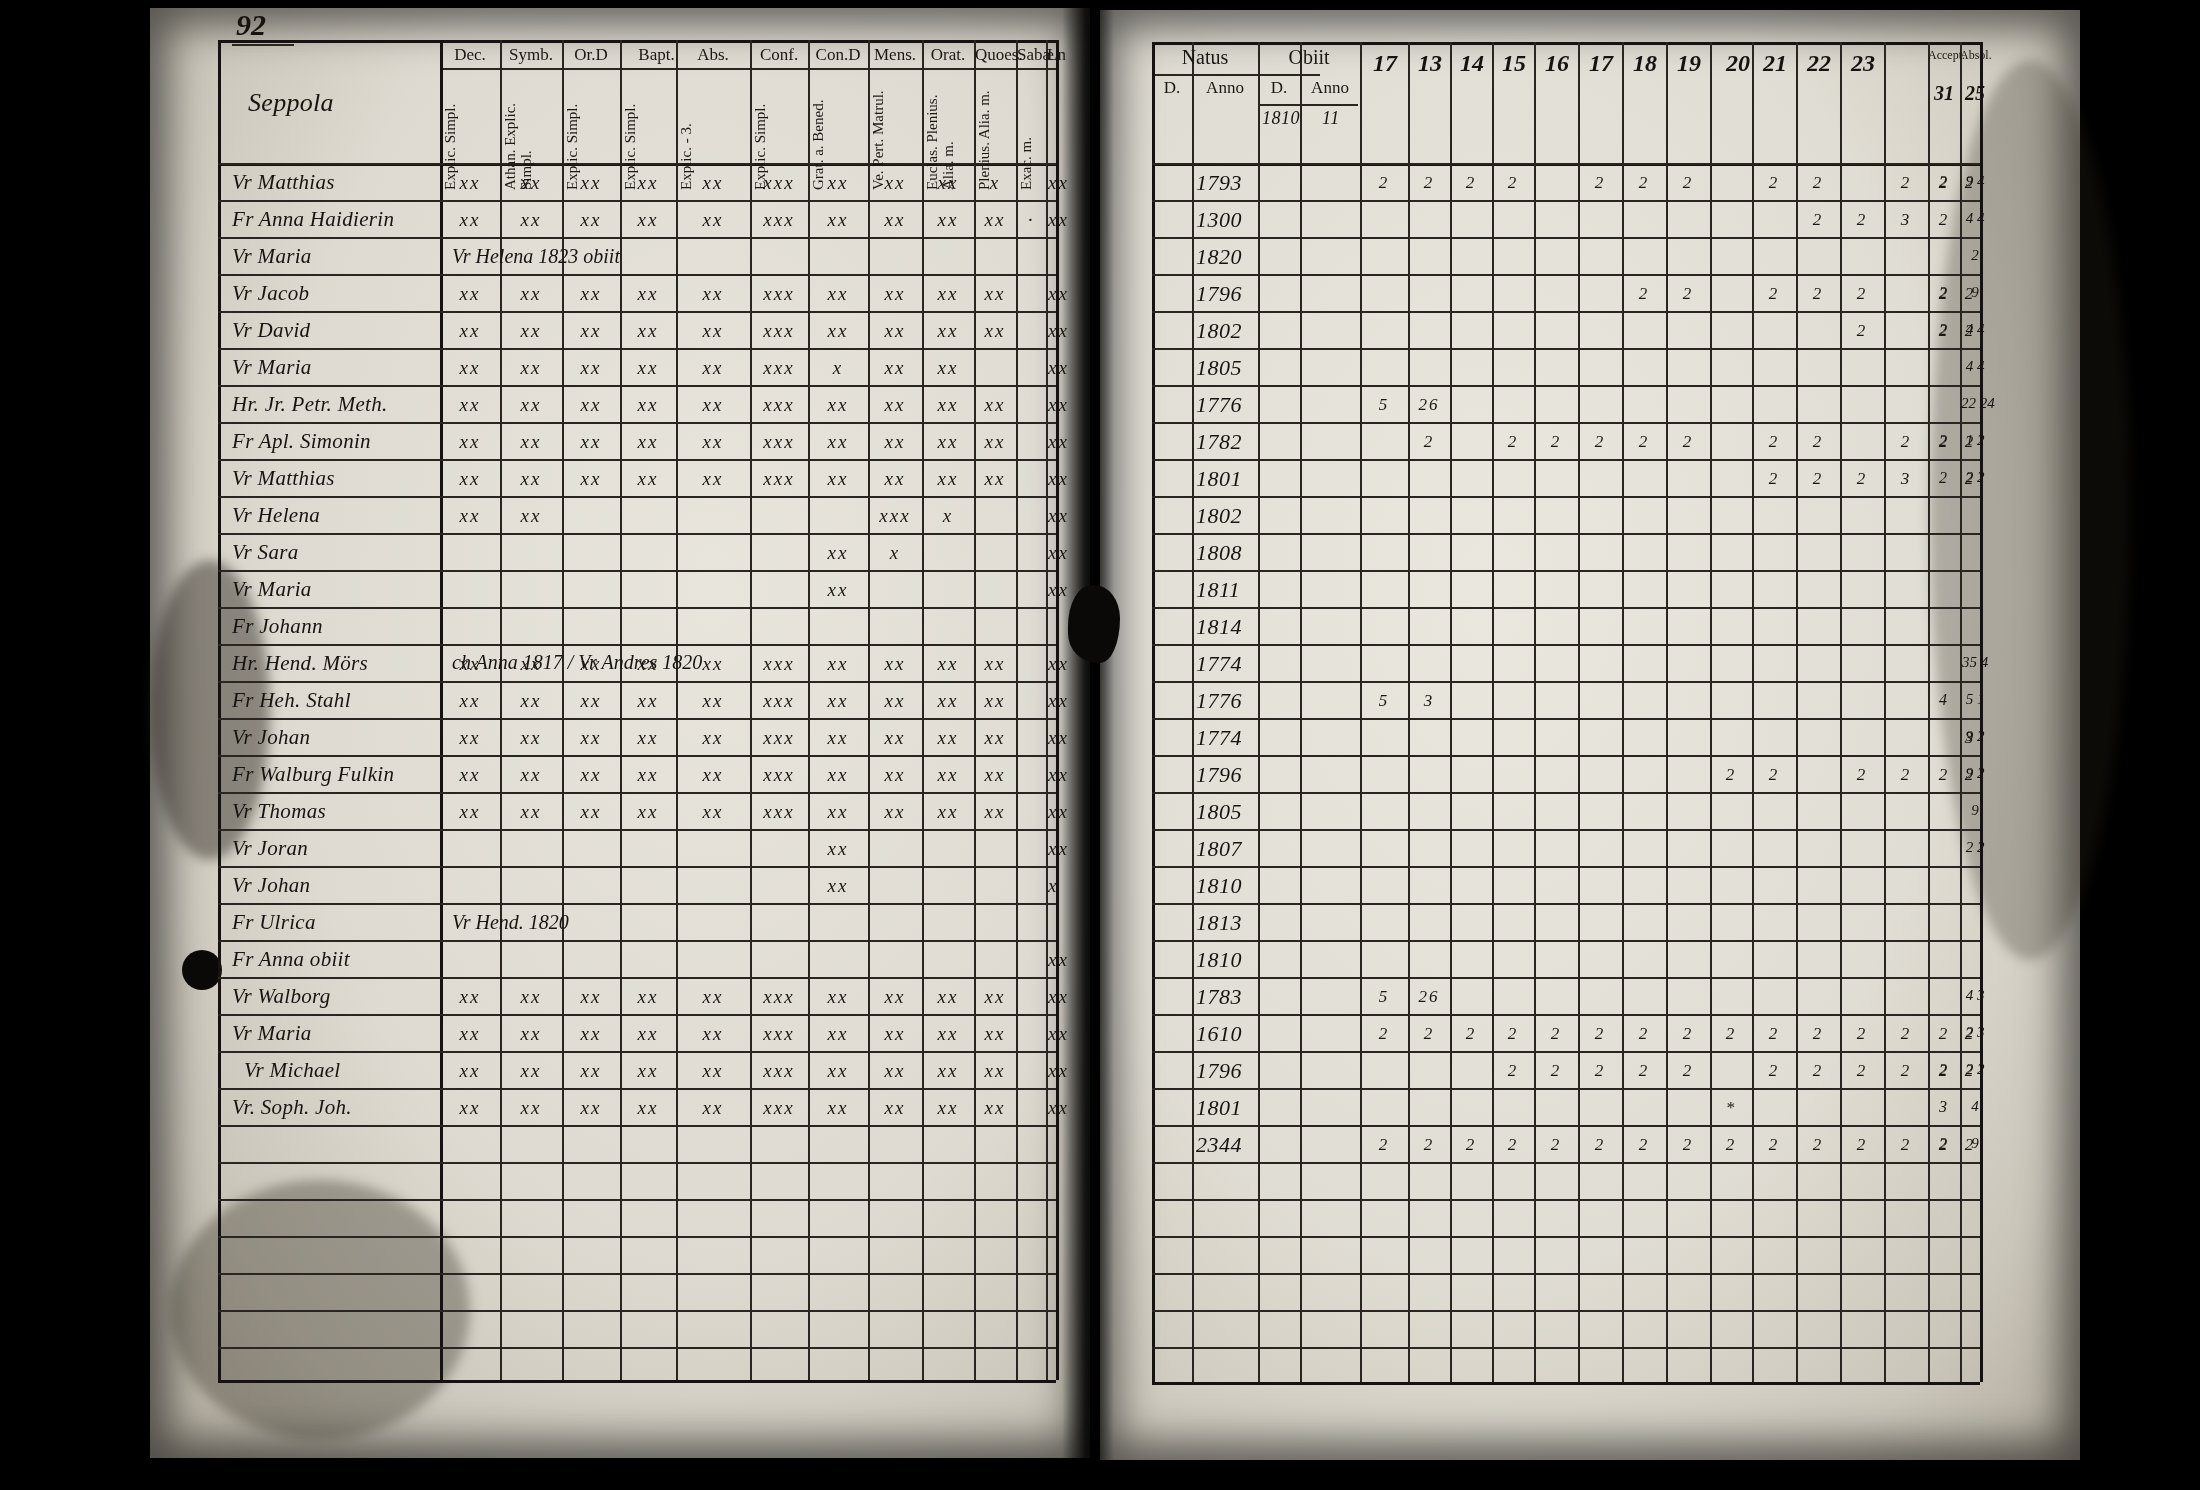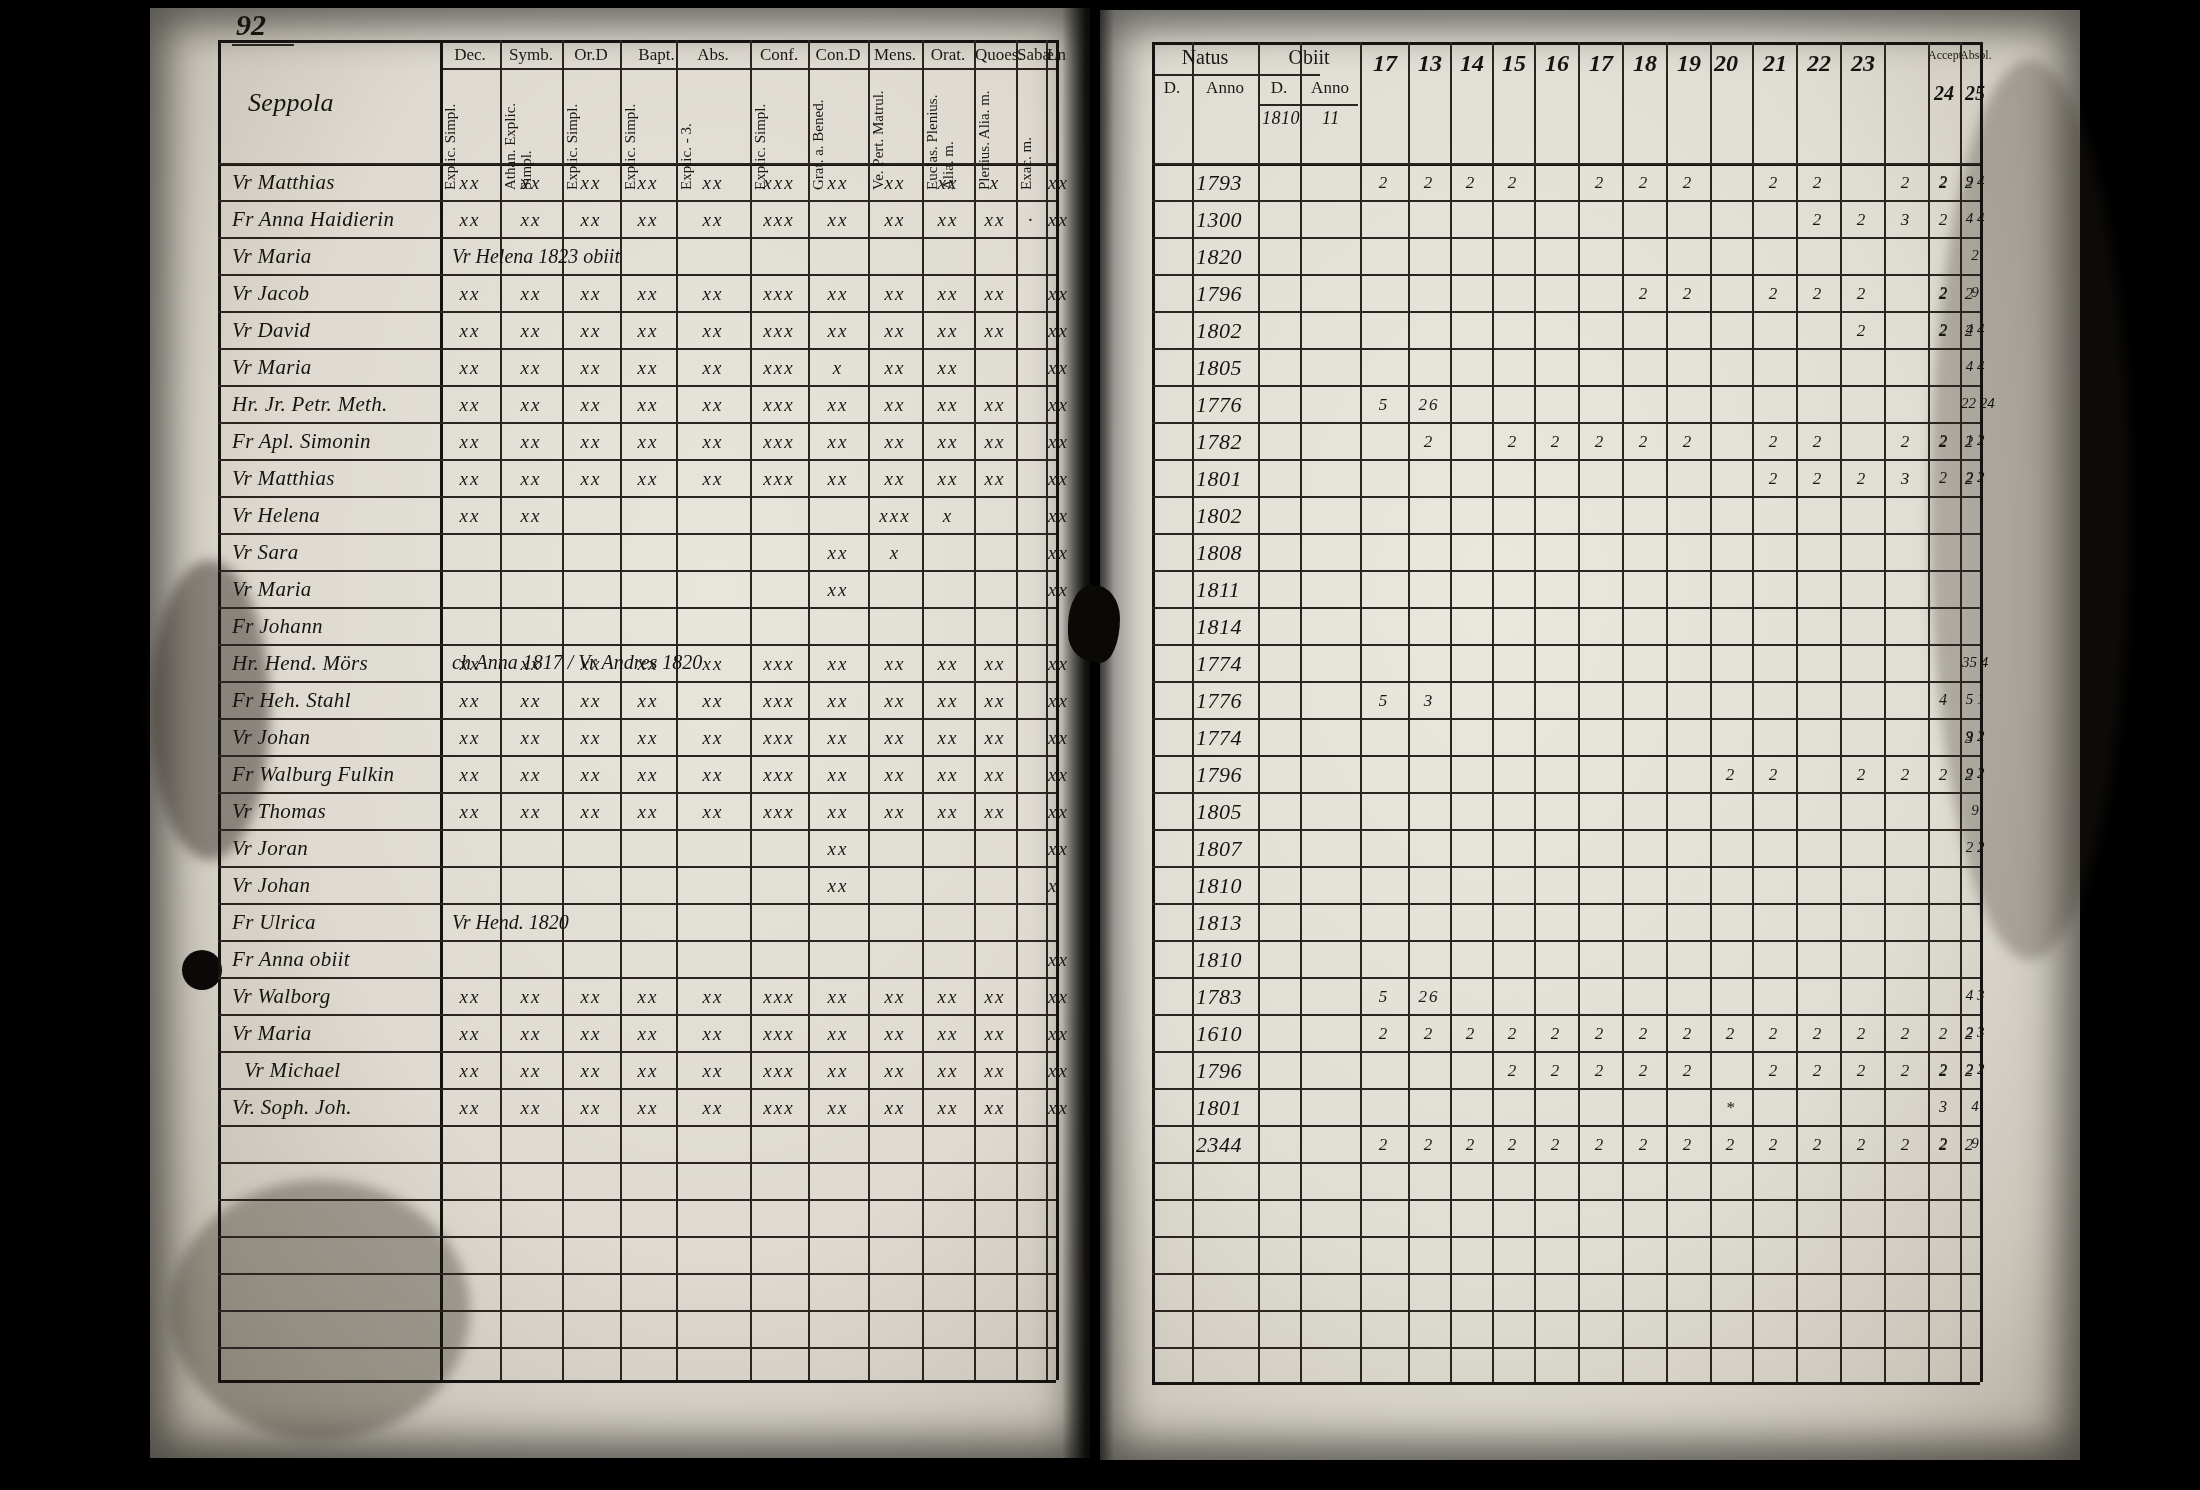--- a/index.html
+++ b/index.html
@@ -451,27 +451,27 @@
       <div class="hand year" style="left: 1262px; top: 108px; font-size: 18px;">1810</div>
       <div class="hand year" style="left: 1322px; top: 108px; font-size: 18px;">11</div>
       <div class="num-hdr" style="left: 1364px; top: 50px; width: 42px; text-align: center;">17</div>
       <div class="num-hdr" style="left: 1412px; top: 50px; width: 36px; text-align: center;">13</div>
       <div class="num-hdr" style="left: 1454px; top: 50px; width: 36px; text-align: center;">14</div>
       <div class="num-hdr" style="left: 1496px; top: 50px; width: 36px; text-align: center;">15</div>
       <div class="num-hdr" style="left: 1538px; top: 50px; width: 38px; text-align: center;">16</div>
       <div class="num-hdr" style="left: 1582px; top: 50px; width: 38px; text-align: center;">17</div>
       <div class="num-hdr" style="left: 1626px; top: 50px; width: 38px; text-align: center;">18</div>
       <div class="num-hdr" style="left: 1670px; top: 50px; width: 38px; text-align: center;">19</div>
-      <div class="num-hdr" style="left: 1714px; top: 50px; width: 36px; text-align: left;">20</div>
+      <div class="num-hdr" style="left: 1714px; top: 50px; width: 36px; text-align: right;">20</div>
       <div class="num-hdr" style="left: 1756px; top: 50px; width: 38px; text-align: center;">21</div>
       <div class="num-hdr" style="left: 1800px; top: 50px; width: 38px; text-align: center;">22</div>
       <div class="num-hdr" style="left: 1844px; top: 50px; width: 38px; text-align: center;">23</div>
       <div class="hdr hdr-top" style="left: 1928px; top: 48px; width: 32px; font-size: 12px;">Accept.</div>
       <div class="hdr hdr-top" style="left: 1960px; top: 48px; width: 30px; font-size: 12px;">Absol.</div>
-      <div class="num-hdr" style="left: 1928px; top: 82px; width: 32px; text-align: center; font-size: 20px;">24</div>
+      <div class="num-hdr" style="left: 1928px; top: 82px; width: 32px; text-align: center; font-size: 20px;">31</div>
       <div class="num-hdr" style="left: 1960px; top: 82px; width: 30px; text-align: center; font-size: 20px;">25</div>
     </div>
   <div id="right-rows">
       <div class="hand year" style="left: 1196px; top: 170px;">1793</div>
       <div class="hand mark" style="left: 1361px; top: 173px; width: 46px; text-align: center; font-size: 17px;">2</div>
       <div class="hand mark" style="left: 1409px; top: 173px; width: 40px; text-align: center; font-size: 17px;">2</div>
       <div class="hand mark" style="left: 1451px; top: 173px; width: 40px; text-align: center; font-size: 17px;">2</div>
       <div class="hand mark" style="left: 1493px; top: 173px; width: 40px; text-align: center; font-size: 17px;">2</div>
       <div class="hand mark" style="left: 1579px; top: 173px; width: 42px; text-align: center; font-size: 17px;">2</div>
       <div class="hand mark" style="left: 1623px; top: 173px; width: 42px; text-align: center; font-size: 17px;">2</div>

